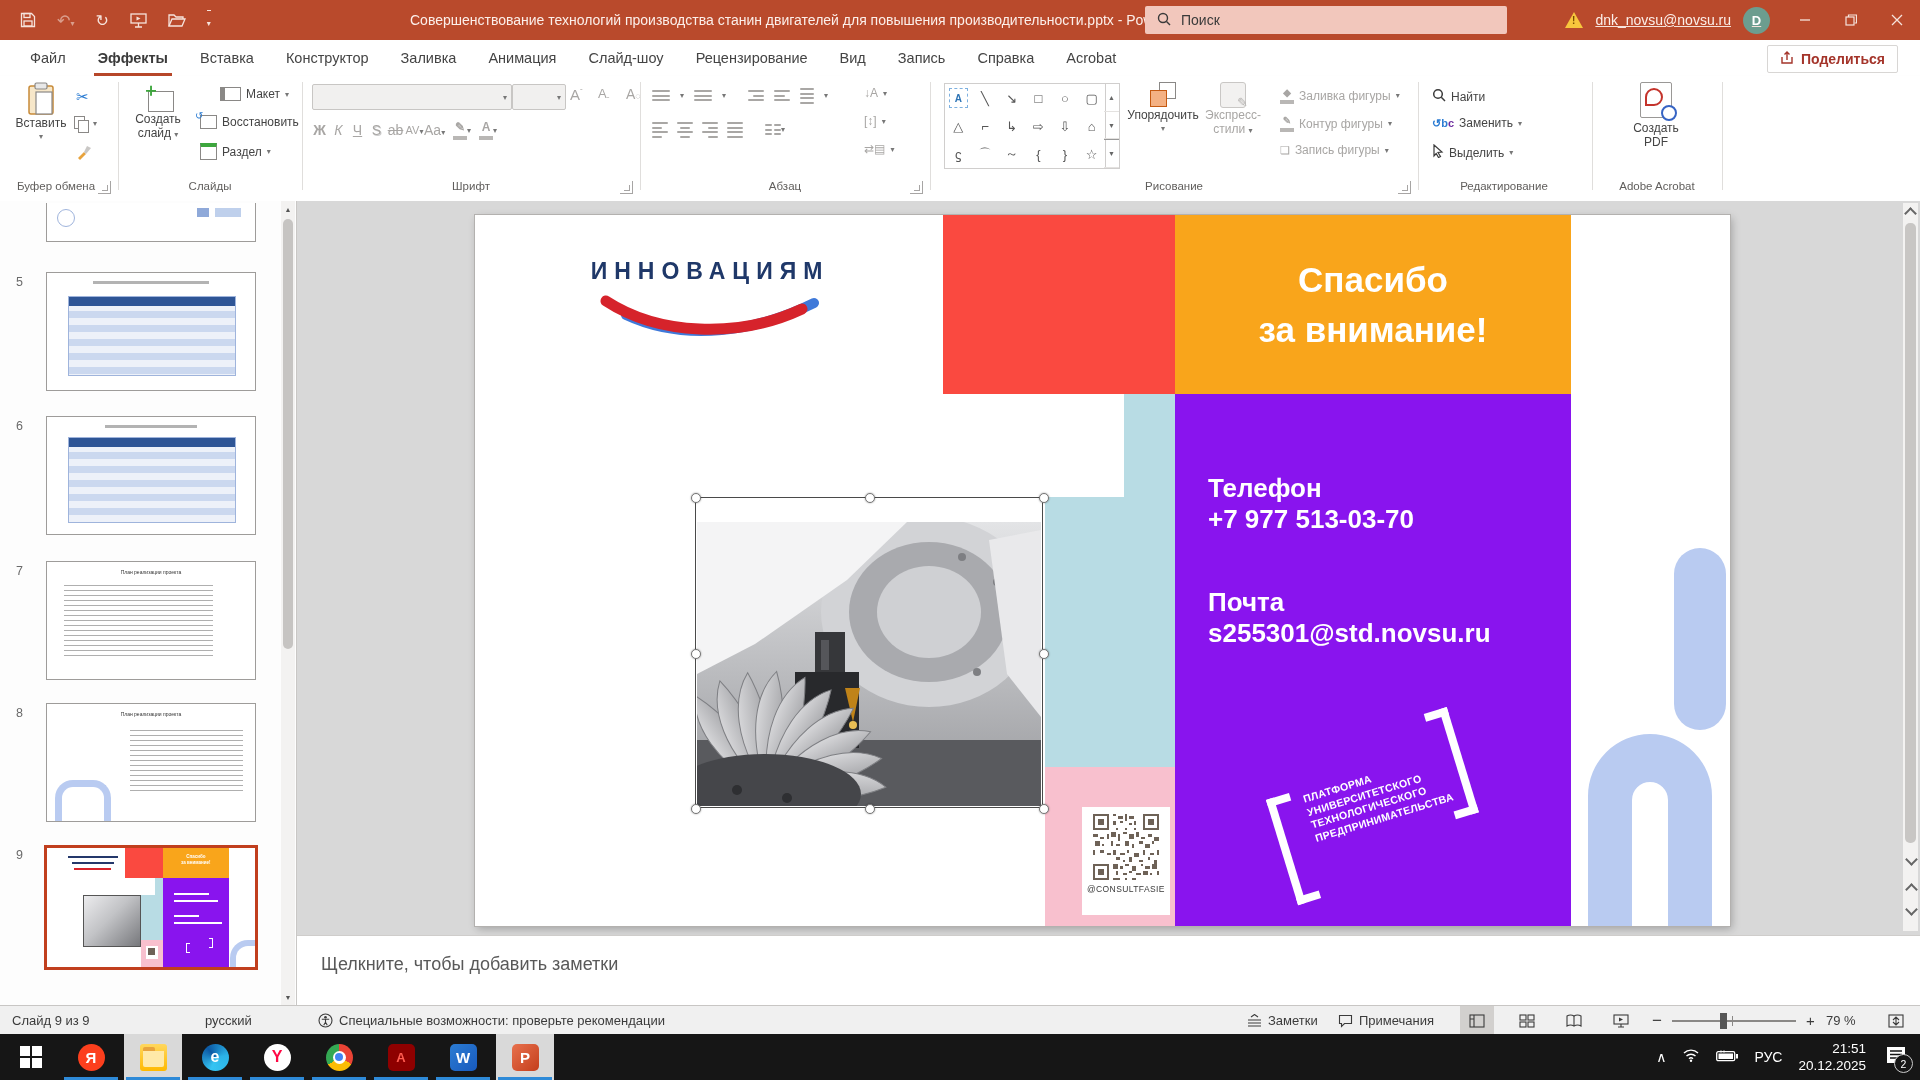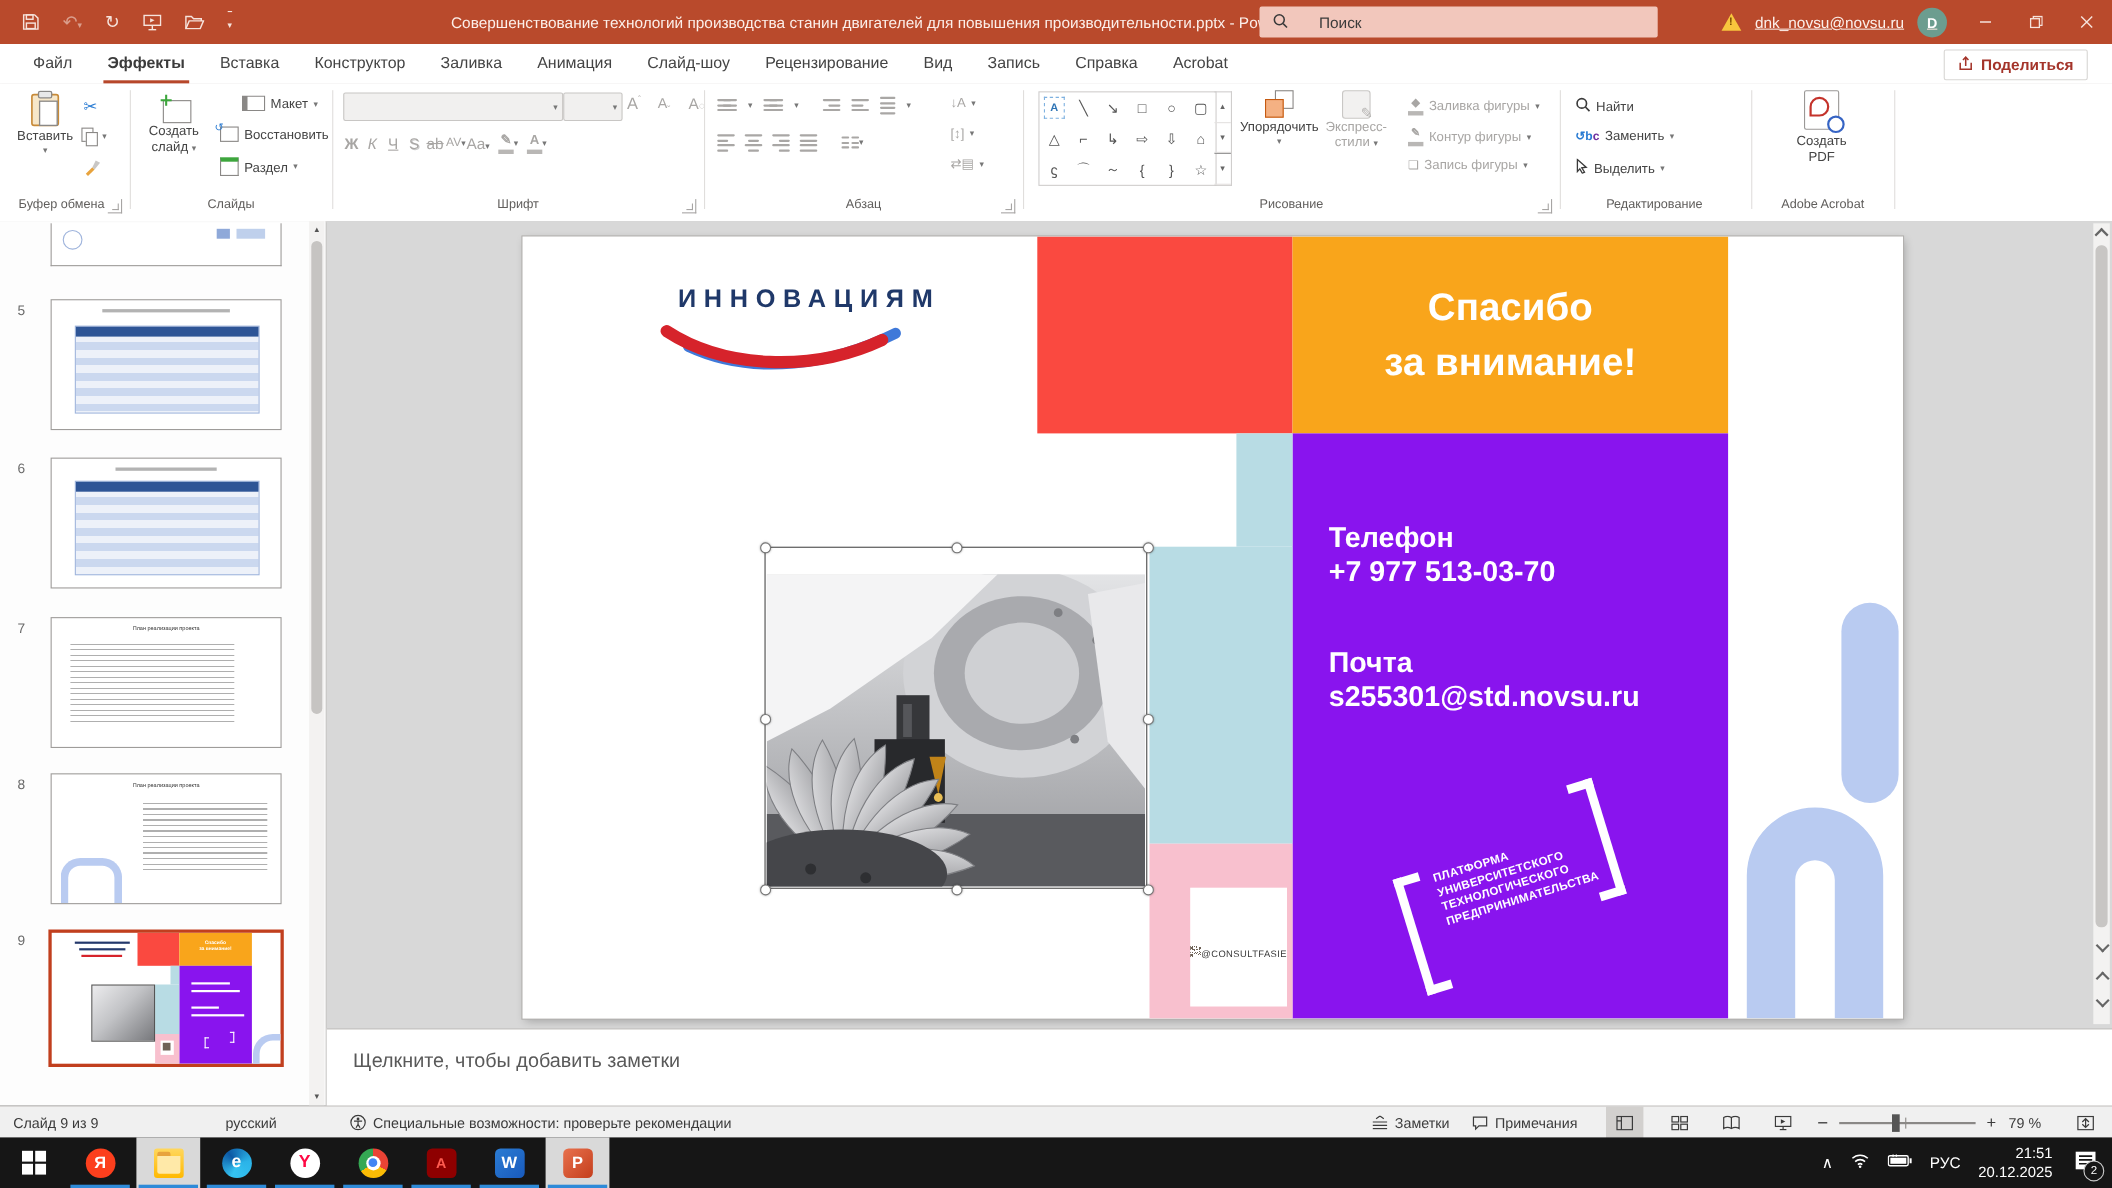--- a/index.html
+++ b/index.html
@@ -7,21 +7,21 @@
        font-family:"Liberation Sans",sans-serif;-webkit-font-smoothing:antialiased;}
   .ab{position:absolute;}
 
   
   .titlebar{position:absolute;left:0;top:0;width:1920px;height:40px;background:#B94A2C;color:#F6E3DC;}
   .qat{position:absolute;left:10px;top:0;height:40px;display:flex;align-items:center;gap:21px;padding-left:10px;}
   .qat svg{display:block;}
   .tb-title{position:absolute;left:410px;top:0;height:40px;display:flex;align-items:center;
             font-size:14px;color:#FCEFEA;white-space:nowrap;}
   .searchbox{position:absolute;left:1145px;top:6px;width:350px;height:28px;background:#F2C7BC;
-             border-radius:2px;display:flex;align-items:center;padding-left:12px;gap:28px;color:#3A3A3A;font-size:14px;}
+             border-radius:2px;display:flex;align-items:center;padding-left:12px;gap:10px;color:#3A3A3A;font-size:14px;}
   .tb-right{position:absolute;right:150px;top:0;height:40px;display:flex;align-items:center;gap:12px;text-decoration:underline;}
   .warn{width:0;height:0;border-left:9px solid transparent;border-right:9px solid transparent;
         border-bottom:16px solid #F8C63D;position:relative;}
   .warn:after{content:"!";position:absolute;left:-2.5px;top:3px;font-size:10px;font-weight:bold;color:#7a4a00;}
   .avatar{width:27px;height:27px;border-radius:50%;background:#6C9D8F;color:#fff;font-size:13px;
           display:flex;align-items:center;justify-content:center;font-weight:bold;}
   .winbtn{width:46px;height:40px;display:flex;align-items:center;justify-content:center;}
   .winbtns{position:absolute;right:0;top:0;display:flex;}
 
   
@@ -84,29 +84,29 @@
   .m9 .blk{position:absolute;}
 
   
   .slide{position:absolute;left:475px;top:215px;width:1255px;height:711px;background:#fff;
          box-shadow:0 0 0 1px #B3B1AF,2px 3px 8px rgba(0,0,0,.25);overflow:hidden;}
   .thanks{position:absolute;left:700px;top:0;width:396px;height:179px;display:flex;flex-direction:column;
           align-items:center;justify-content:center;gap:4px;color:#fff;font-weight:bold;font-size:35px;line-height:46px;}
   .contact{position:absolute;left:733px;color:#fff;font-weight:bold;font-size:26px;line-height:31px;}
   .logo{position:absolute;left:90px;top:40px;width:290px;text-align:center;color:#1F3869;font-weight:bold;}
   .logo .l1{font-size:23px;letter-spacing:3.5px;}
-  .logo .l2{font-size:23px;letter-spacing:7px;margin-top:3px;text-align:right;}
+  .logo .l2{font-size:23px;letter-spacing:7px;margin-top:3px;}
   .frame{position:absolute;left:220px;top:282px;width:348px;height:311px;background:#fff;border:1px solid #4A4A4A;box-sizing:border-box;}
   .hdl{position:absolute;width:8px;height:8px;background:#fff;border:1px solid #767676;border-radius:50%;box-shadow:0 0 2px rgba(0,0,0,.4);}
   .platform{position:absolute;left:798px;top:518px;width:200px;height:150px;transform:rotate(-17deg);color:#fff;}
   .brk{position:absolute;width:16px;height:94px;border:8px solid #fff;}
   .brk.l{left:0;top:36px;border-right:none;}
   .brk.r{right:0;top:0;border-left:none;}
   .platform .ptx{position:absolute;left:36px;top:40px;font-size:10.5px;font-weight:bold;line-height:13.5px;letter-spacing:.3px;white-space:nowrap;}
-  .qrbox{position:absolute;left:607px;top:592px;width:88px;height:108px;background:#fff;display:flex;flex-direction:row;align-items:center;padding-top:7px;box-sizing:border-box;}
+  .qrbox{position:absolute;left:607px;top:592px;width:88px;height:108px;background:#fff;display:flex;flex-direction:column;align-items:center;padding-top:7px;box-sizing:border-box;}
   .qrcap{font-size:8.5px;color:#3A3A3A;letter-spacing:.4px;margin-top:4px;}
 
   
   .notesbar{position:absolute;left:297px;top:935px;width:1623px;height:70px;background:#fff;border-top:1px solid #CFCDCB;}
   .notesbar .ph{position:absolute;left:24px;top:18px;font-size:18px;color:#595959;}
   .statusbar{position:absolute;left:0;top:1005px;width:1920px;height:29px;background:#F0F0F0;border-top:1px solid #C8C6C4;
              font-size:13px;color:#3B3B3B;}
   .statusbar .it{position:absolute;top:0;height:29px;display:flex;align-items:center;gap:6px;}
   .viewbtn{width:34px;height:29px;display:flex;align-items:center;justify-content:center;}
   .viewbtn.on{background:#D2D0CE;}

